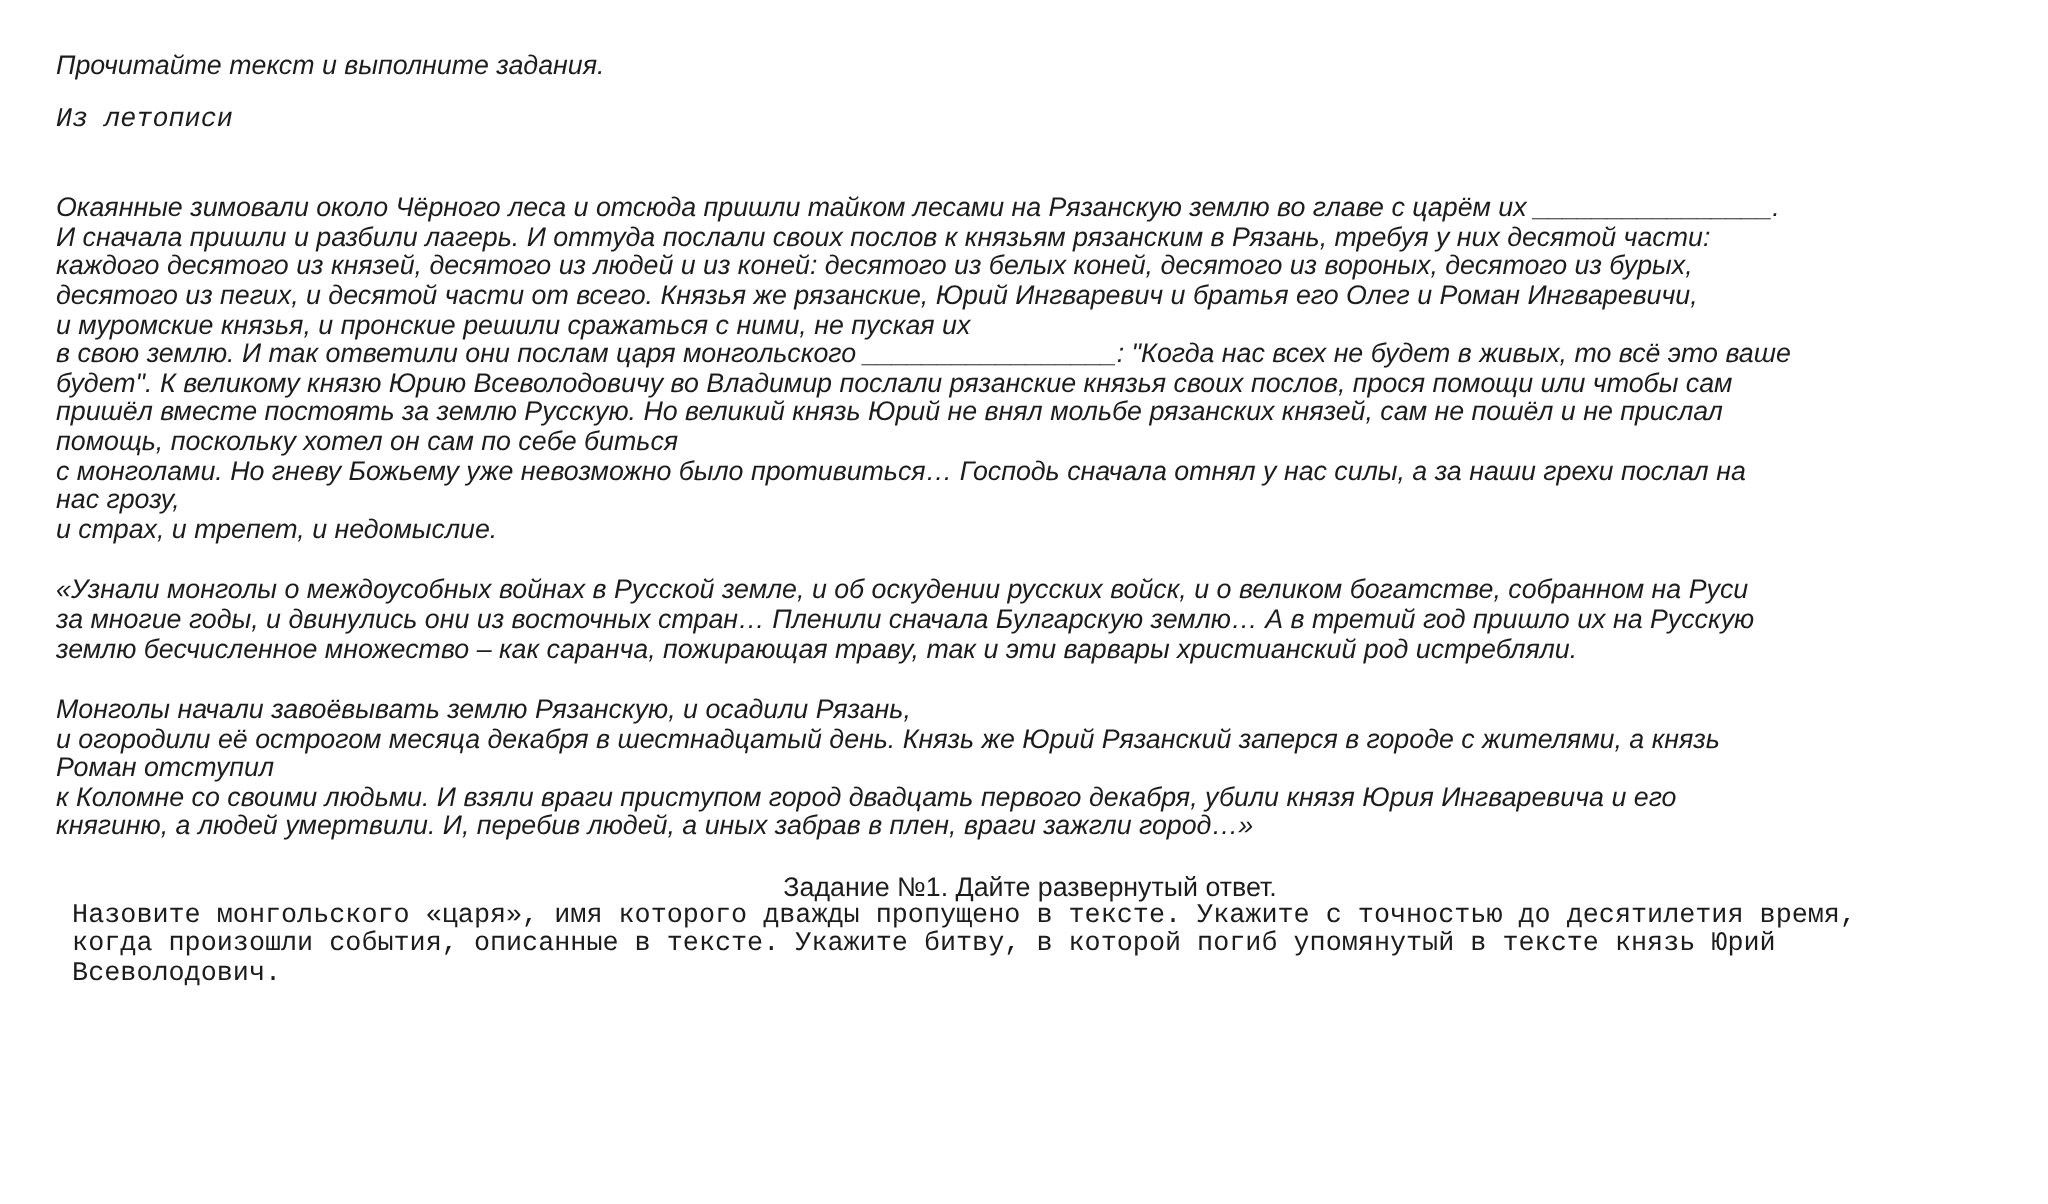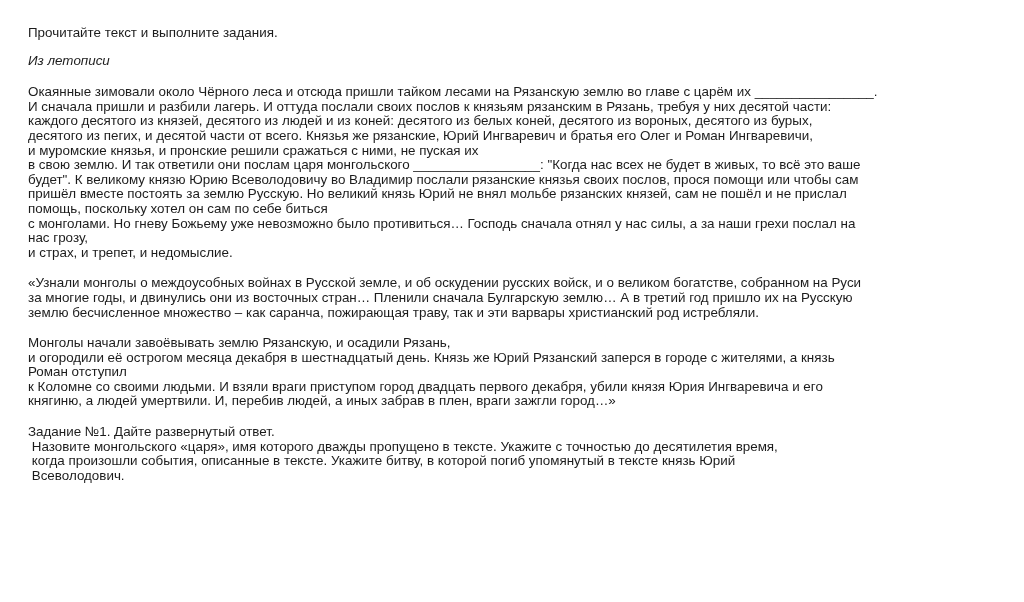--- a/index.html
+++ b/index.html
@@ -19,39 +19,43 @@
       box-sizing: border-box;
       width: 1024px;
       height: 602px;
       padding: 26px 22px 0 28px;
       font-size: 13.4px;
       line-height: 14.6px;
     }
     .text-block {
       white-space: pre-wrap;
       margin: 0 0 16px 0;
+      font-style: italic;
     }
     .instruction {
       margin-bottom: 13px;
     }
     .source-label {
       font-style: italic;
-      margin-bottom: 17px;
+      margin-bottom: 29px;
+      font-family: Liberation Mono, monospace;
     }
     .paragraph {
       margin-bottom: 16px;
     }
     .task-section {
       margin: 0;
     }
     .task-title {
       white-space: pre-wrap;
+      text-align: center;
     }
     .task-body {
       white-space: pre-wrap;
+      font-family: Liberation Mono, monospace;
     }
   </style>
 </head>
 <body>
 
 <div class="page">
 
   <div class="text-block instruction">Прочитайте текст и выполните задания.</div>
 
   <div class="text-block source-label">Из летописи</div>

